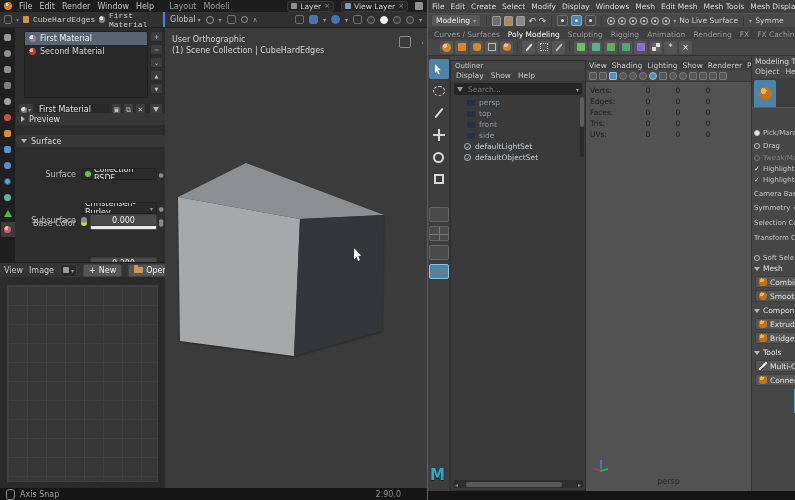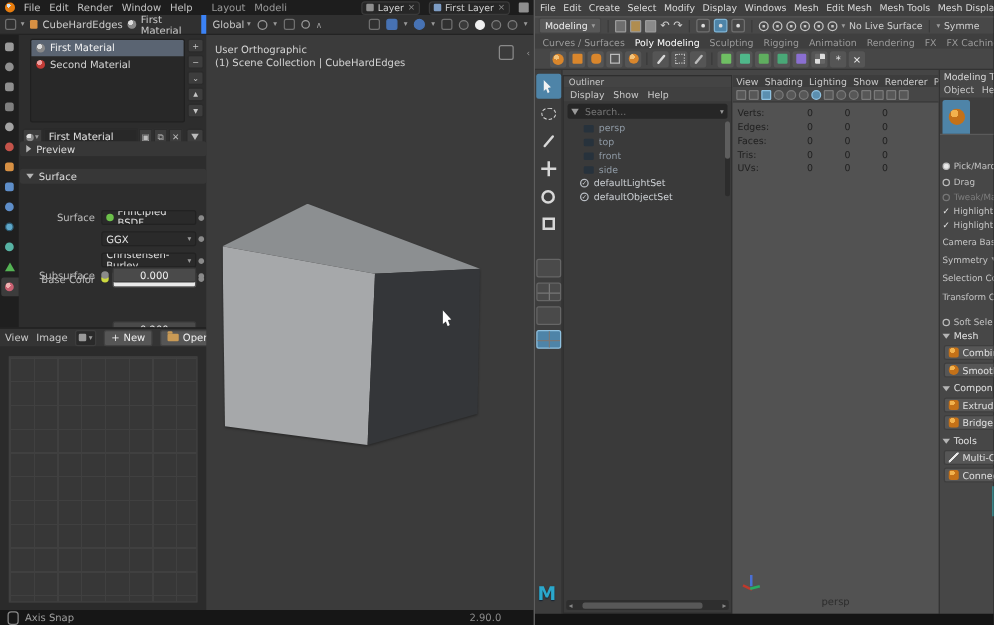--- a/index.html
+++ b/index.html
@@ -8,21 +8,21 @@
   
   #blender{position:absolute;left:0;top:0;width:427px;height:500px;background:#2d2d2d;overflow:hidden;}
   #bl-topbar{position:absolute;left:0;top:0;width:427px;height:12px;background:#1d1d1d;display:flex;align-items:center;gap:7px;padding:0 4px;box-sizing:border-box;font-size:8px;color:#c2c2c2;}
   .bl-logo{width:8px;height:8px;border-radius:50%;background:radial-gradient(circle at 38% 32%,#cfe3f5 0 1.5px,#e87d0d 1.5px 100%);flex:0 0 auto;}
   .bl-menu{color:#c2c2c2;}
   .bl-ws{color:#9a9a9a;}
   .bl-widget{display:flex;align-items:center;gap:3px;background:#262626;border:1px solid #3a3a3a;border-radius:3px;height:9px;padding:0 3px;font-size:7.5px;color:#cfcfcf;}
   .mini-ic{width:6px;height:6px;background:#8f8f8f;border-radius:1px;display:inline-block;}
   .xg{color:#8a8a8a;font-size:7px;}
   #bl-row2{position:absolute;left:0;top:12px;width:427px;height:16px;background:#303030;border-bottom:1px solid #232323;box-sizing:border-box;display:flex;align-items:center;font-size:8px;}
-  #bl-crumbs{width:165px;display:flex;align-items:center;gap:4px;padding-left:4px;box-sizing:border-box;border-right:4px solid #3b82f6;height:100%;overflow:hidden;}
+  #bl-crumbs{width:165px;display:flex;align-items:center;gap:4px;padding-left:4px;box-sizing:border-box;border-right:2px solid #3b82f6;height:100%;overflow:hidden;font-family:Liberation Mono, monospace;}
   .cube-ic{width:7px;height:7px;background:#d79043;border-radius:1px;}
   .sph-ic{width:7px;height:7px;border-radius:50%;background:radial-gradient(circle at 35% 30%,#ddd 0 2px,#8a8a8a 2px 100%);}
   .sph-red{background:radial-gradient(circle at 35% 30%,#f0a0a0 0 2px,#c33b36 2px 100%);}
   #bl-vphead{flex:1;display:flex;align-items:center;gap:5px;padding:0 5px;height:100%;overflow:hidden;}
   .hd-dd{display:flex;align-items:center;gap:2px;color:#c6c6c6;}
   .hd-ic{width:9px;height:9px;border:1px solid #6f6f6f;border-radius:2px;box-sizing:border-box;}
   .hd-ring{width:8px;height:8px;border:1.5px solid #9a9a9a;border-radius:50%;box-sizing:border-box;}
   .hd-blue{background:#4772b3;border-color:#4772b3;}
   .shade{width:8px;height:8px;border-radius:50%;border:1px solid #7c7c7c;box-sizing:border-box;background:#3a3a3a;}
   .shade.on{background:#f0f0f0;border-color:#f0f0f0;}
@@ -186,21 +186,21 @@
       <span class="bl-ws" style="margin-left:8px">Layout</span>
       <span class="bl-ws">Modeli</span>
       <span style="flex:1"></span>
       <span class="bl-widget">
         <span class="mini-ic"></span>
         <span>Layer</span>
         <span class="xg">×</span>
       </span>
       <span class="bl-widget">
         <span class="mini-ic" style="background:#7d9cc4"></span>
-        <span>First Layer</span>
+        <span>View Layer</span>
         <span class="xg">×</span>
       </span>
       <span class="mini-ic" style="width:8px;height:8px"></span>
     </div>
 
     <div id="bl-row2">
       <div id="bl-crumbs">
         <span class="hd-ic"></span>
         <span class="cara">▾</span>
         <span class="cube-ic"></span>
@@ -315,29 +315,21 @@
       <div class="phead" style="top:107px">
         <span class="tri-d"></span>
         <span>Surface</span>
       </div>
 
 
       <div class="prow" style="top:140px">
         <span class="plabel">Surface</span>
         <span class="pfield">
           <span class="pdot" style="background:#6cc04a;margin:0"></span>
-          <span>Principled BSDF</span>
-        </span>
-        <span class="pdeco">●</span>
-      </div>
-      <div class="prow" style="top:157px">
-        <span class="plabel"></span>
-        <span class="pfield">
-          <span style="flex:1">GGX</span>
-            <span class="cara">▾</span>
+          <span>Collection BSDF</span>
         </span>
         <span class="pdeco">●</span>
       </div>
       <div class="prow" style="top:189px">
         <span class="plabel">Base Color</span>
         <span class="pdot" style="background:#cdd93f"></span>
         <span class="swatch"></span>
         <span class="pdeco">●</span>
       </div>
       <div class="prow" style="top:174px">

